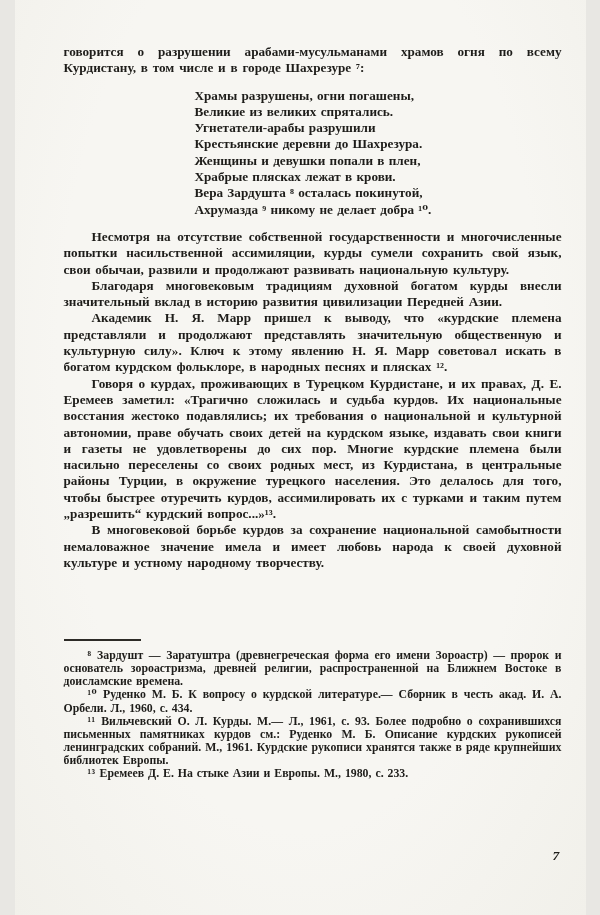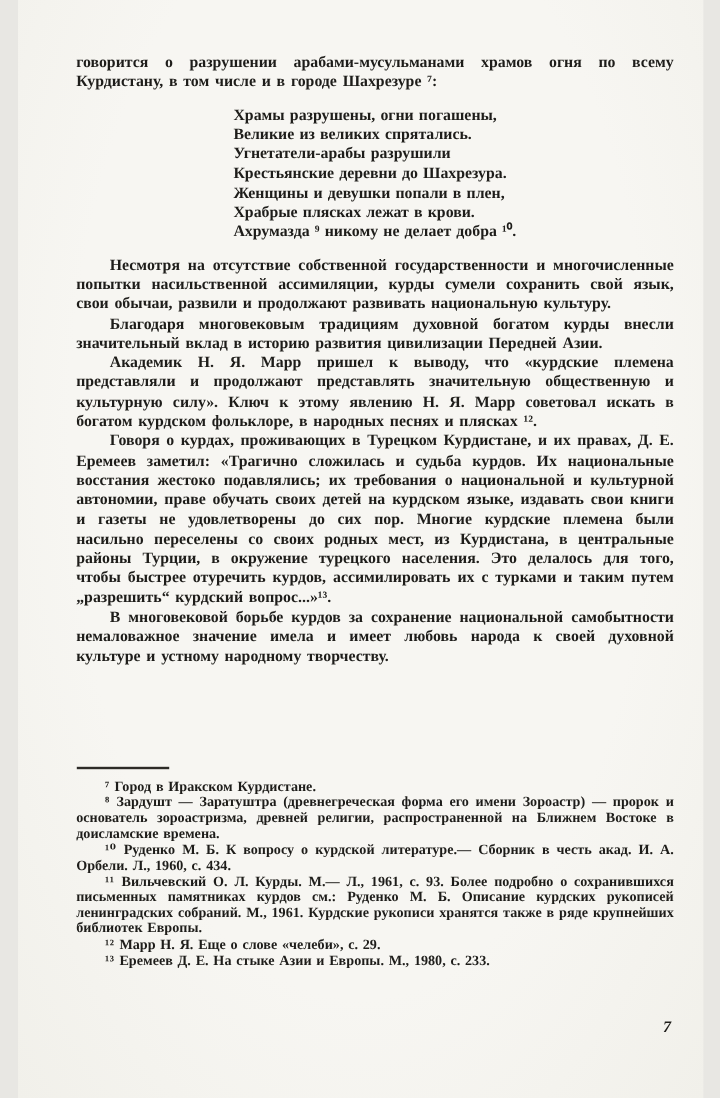--- a/index.html
+++ b/index.html
@@ -33,21 +33,20 @@
     text-indent: 28px;
     word-spacing: 1.5px;
   }
   .para.no-indent { text-indent: 0; }
   .poem {
     margin: 11px 0 11px 131px;
   }
   .poem-line {
     white-space: nowrap;
     word-spacing: 1px;
-    font-family: Liberation Serif, serif;
   }
   .footnote-rule {
     position: absolute;
     left: 49px;
     top: 639px;
     width: 77px;
     height: 0;
     border-top: 2px solid #2d2b27;
   }
   .footnotes {
@@ -83,44 +82,43 @@
 
     <p class="para no-indent">говорится о разрушении арабами-мусульманами храмов огня по всему Курдистану, в том числе и в городе Шахрезуре ⁷:</p>
 
     <div class="poem">
       <div class="poem-line">Храмы разрушены, огни погашены,</div>
       <div class="poem-line">Великие из великих спрятались.</div>
       <div class="poem-line">Угнетатели-арабы разрушили</div>
       <div class="poem-line">Крестьянские деревни до Шахрезура.</div>
       <div class="poem-line">Женщины и девушки попали в плен,</div>
       <div class="poem-line">Храбрые плясках лежат в крови.</div>
+      <div class="poem-line">Вера Зардушта ⁸ осталась покинутой,</div>
       <div class="poem-line">Ахрумазда ⁹ никому не делает добра ¹⁰.</div>
     </div>
 
     <p class="para">Несмотря на отсутствие собственной государственности и многочисленные попытки насильственной ассимиляции, курды сумели сохранить свой язык, свои обычаи, развили и продолжают развивать национальную культуру.</p>
     <p class="para">Благодаря многовековым традициям духовной богатом курды внесли значительный вклад в историю развития цивилизации Передней Азии.</p>
     <p class="para">Академик Н. Я. Марр пришел к выводу, что «курдские племена представляли и продолжают представлять значительную общественную и культурную силу». Ключ к этому явлению Н. Я. Марр советовал искать в богатом курдском фольклоре, в народных песнях и плясках ¹².</p>
     <p class="para">Говоря о курдах, проживающих в Турецком Курдистане, и их правах, Д. Е. Еремеев заметил: «Трагично сложилась и судьба курдов. Их национальные восстания жестоко подавлялись; их требования о национальной и культурной автономии, праве обучать своих детей на курдском языке, издавать свои книги и газеты не удовлетворены до сих пор. Многие курдские племена были насильно переселены со своих родных мест, из Курдистана, в центральные районы Турции, в окружение турецкого населения. Это делалось для того, чтобы быстрее отуречить курдов, ассимилировать их с турками и таким путем „разрешить“ курдский вопрос...»¹³.</p>
     <p class="para">В многовековой борьбе курдов за сохранение национальной самобытности немаловажное значение имела и имеет любовь народа к своей духовной культуре и устному народному творчеству.</p>
   </div>
 
   <div class="footnote-rule"></div>
 
   <div class="footnotes">
 
-    <p class="fn"><span class="fn-marker">⁷</span><span> Город в Иракском Курдистане.</span></p>
 
     <p class="fn"><span class="fn-marker">⁸</span><span> Зардушт — Заратуштра (древнегреческая форма его имени Зороастр) — пророк и основатель зороастризма, древней религии, распространенной на Ближнем Востоке в доисламские времена.</span></p>
 
 
     <p class="fn"><span class="fn-marker">¹⁰</span><span class="it"> Руденко М. Б.</span><span> К вопросу о курдской литературе.— Сборник в честь акад. И. А. Орбели. Л., 1960, с. 434.</span></p>
 
     <p class="fn"><span class="fn-marker">¹¹</span><span class="it"> Вильчевский О. Л.</span><span> Курды. М.— Л., 1961, с. 93. Более подробно о сохранившихся письменных памятниках курдов см.: </span><span class="it">Руденко М. Б.</span><span> Описание курдских рукописей ленинградских собраний. М., 1961. Курдские рукописи хранятся также в ряде крупнейших библиотек Европы.</span></p>
 
-    <p class="fn"><span class="fn-marker">¹²</span><span class="it"> Марр Н. Я.</span><span> Еще о слове «челеби», с. 29.</span></p>
 
     <p class="fn"><span class="fn-marker">¹³</span><span class="it"> Еремеев Д. Е.</span><span> На стыке Азии и Европы. М., 1980, с. 233.</span></p>
 
   </div>
 
   <div class="page-number">7</div>
 
 </div>
 
 </body></html>

